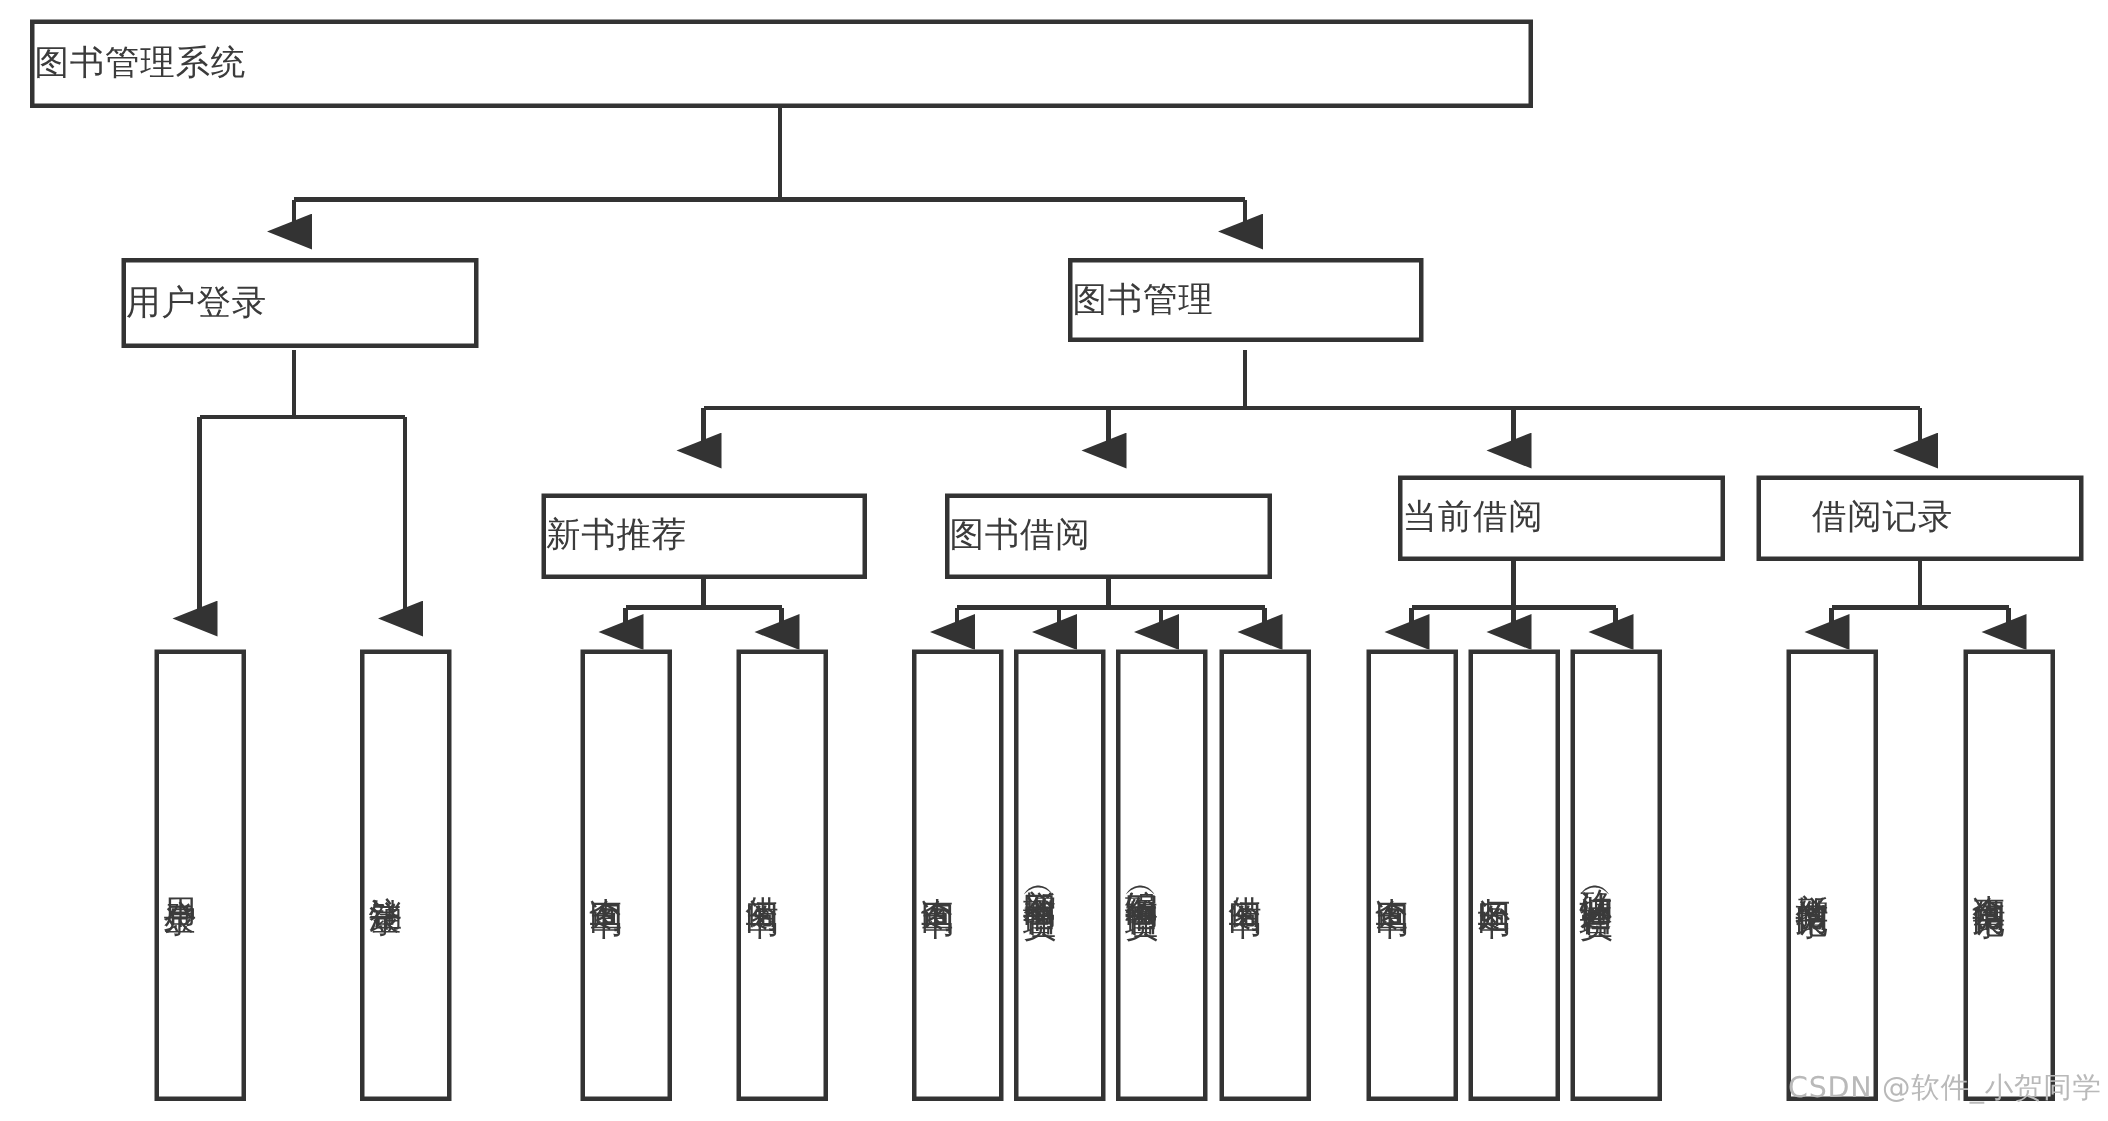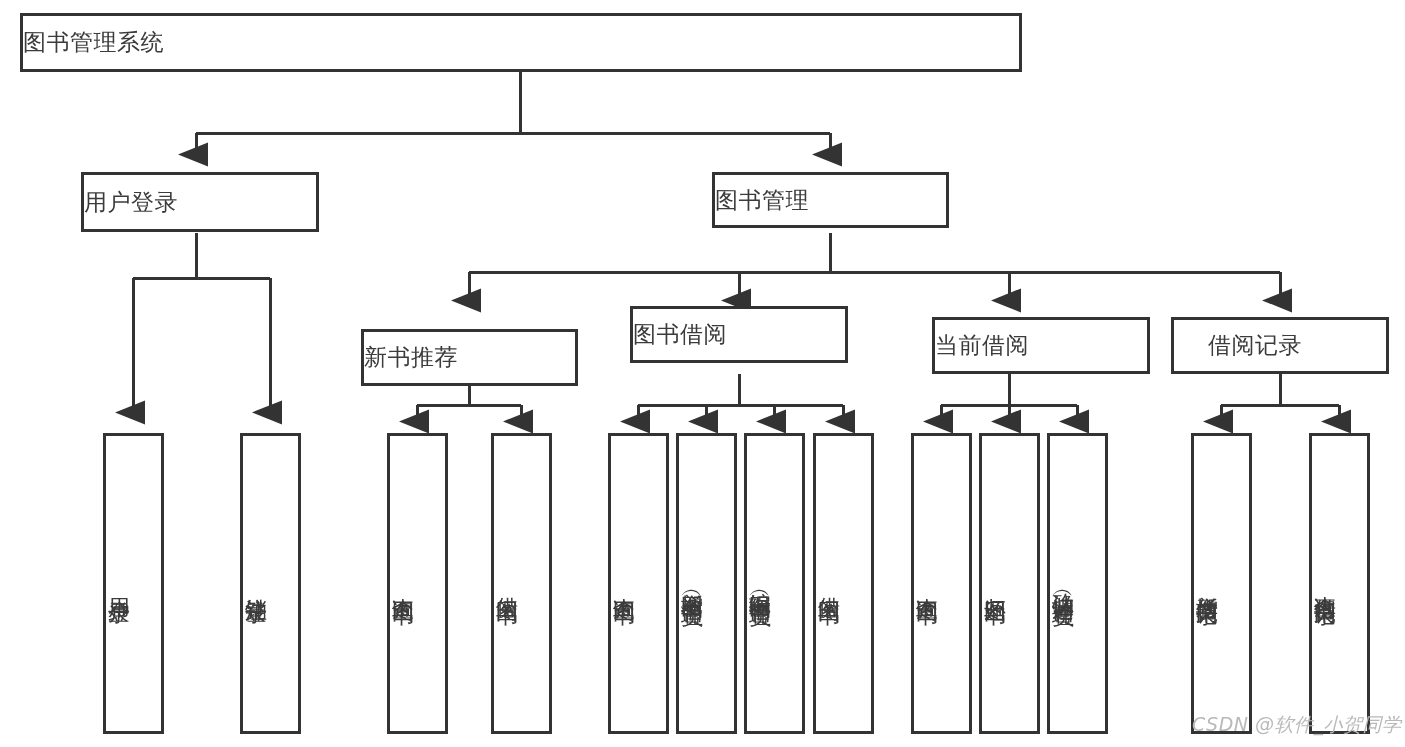--- a/index.html
+++ b/index.html
@@ -56,21 +56,20 @@
     pointer-events: none;
   }
   #watermark {
     position: absolute;
     left: 1192px;
     top: 712px;
     font-size: 19px;
     color: #b9b9b9;
     white-space: nowrap;
     letter-spacing: 0.5px;
-    font-style: italic;
   }
 </style>
 </head>
 <body>
 
 <div id="diagram-root">
 
   <svg id="connectors" viewBox="0 0 1405 747" width="1405" height="747" xmlns="http://www.w3.org/2000/svg">
     <defs>
       <marker id="arrowhead" markerWidth="12" markerHeight="12" refX="3.2" refY="4" orient="auto" markerUnits="strokeWidth">
@@ -130,21 +129,21 @@
   </div>
 
   <div class="node-box" style="left:712px; top:172px; width:237px; height:56px;">
     <span class="node-label-h">图书管理</span>
   </div>
 
   <div class="node-box" style="left:361px; top:317px; width:217px; height:57px;margin-top:12px;">
     <span class="node-label-h">新书推荐</span>
   </div>
 
-  <div class="node-box" style="left:630px; top:306px; width:218px; height:57px;">
+  <div class="node-box" style="left:630px; top:329px; width:218px; height:57px;">
     <span class="node-label-h">图书借阅</span>
   </div>
 
   <div class="node-box" style="left:900px; top:317px; width:218px; height:57px;margin-left:32px;">
     <span class="node-label-h">当前借阅</span>
   </div>
 
   <div class="node-box" style="left:1171px; top:317px; width:218px; height:57px;padding-left:34px;">
     <span class="node-label-h">借阅记录</span>
   </div>

